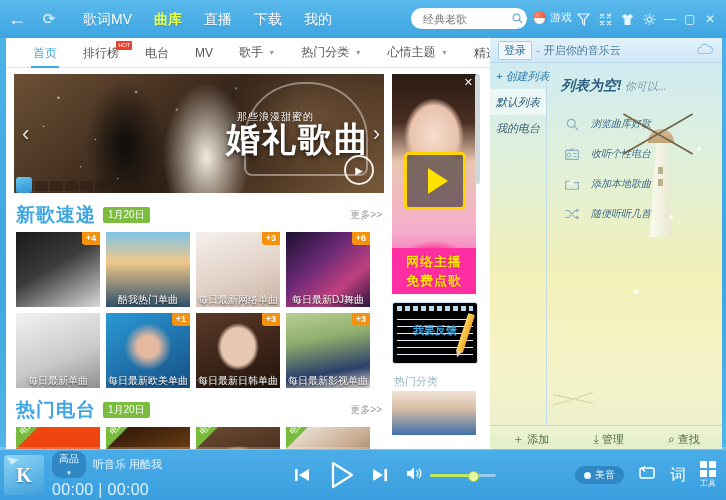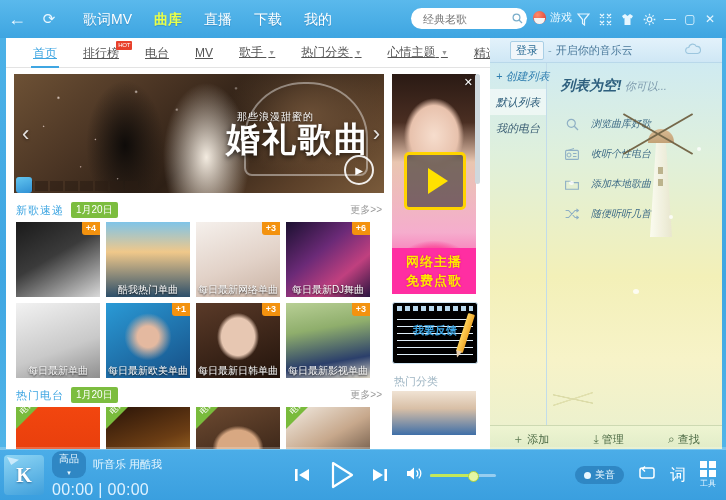--- a/index.html
+++ b/index.html
@@ -41,21 +41,21 @@
   .tb-icons .ic{width:22px;height:38px;display:flex;align-items:center;justify-content:center;
     color:#e6f6ff;font-size:13px;cursor:pointer;}
   .tb-icons .ic.win{font-size:12px;width:20px;}
 
   
   .content{position:absolute;left:6px;top:38px;width:484px;height:412px;background:#ffffff;
     overflow:hidden;}
   .navtabs{height:29px;border-bottom:1px solid #e3e3e3;display:flex;align-items:center;
     padding-left:14px;background:#fff;}
   .navtabs .nt{position:relative;font-size:12px;color:#555;padding:0 13px;line-height:28px;
-    cursor:pointer;white-space:nowrap;text-decoration:underline;}
+    cursor:pointer;white-space:nowrap;}
   .navtabs .nt.active{color:#3fa6e2;}
   .navtabs .nt.active:after{content:"";position:absolute;left:11px;right:11px;bottom:-1px;
     height:2px;background:#3fa6e2;}
   .navtabs .caret{font-size:7px;color:#999;margin-left:2px;vertical-align:middle;}
   .hotbadge{position:absolute;top:2px;right:0px;background:#e8412c;color:#fff;font-size:6px;
     line-height:7px;padding:1px 2px;border-radius:1px;letter-spacing:-.3px;}
 
   .panelwrap{position:relative;width:484px;height:383px;overflow:hidden;}
   .leftcol{position:absolute;left:0;top:0;width:384px;height:383px;overflow:hidden;}
   .rightads{position:absolute;left:384px;top:0;width:92px;height:383px;}
@@ -92,21 +92,21 @@
   .banner .playbtn{position:absolute;right:10px;bottom:8px;width:26px;height:26px;border-radius:50%;
     border:2px solid rgba(255,255,255,.9);display:flex;align-items:center;justify-content:center;
     color:#fff;font-size:10px;cursor:pointer;}
   .banner .thumbs{position:absolute;left:6px;bottom:2px;display:flex;gap:2px;opacity:.55;}
   .banner .thumbs i{display:block;width:13px;height:10px;background:#2b1d14;}
   .banner .logo{position:absolute;left:2px;bottom:0px;width:16px;height:16px;border-radius:3px;
     background:linear-gradient(160deg,#63c6f0,#2f90d4);}
 
   
   .sechead{display:flex;align-items:center;margin:9px 8px 4px 10px;}
-  .sechead .ttl{color:#3fa6e2;font-size:11px;font-weight:normal;letter-spacing:1px;}
+  .sechead .ttl{color:#3fa6e2;font-size:19px;font-weight:bold;letter-spacing:1px;}
   .sechead .date{background:#7cbd3f;color:#fff;font-size:10px;padding:1px 5px;margin-left:7px;
     border-radius:2px;}
   .sechead .more{margin-left:auto;color:#9a9a9a;font-size:10px;cursor:pointer;}
 
   
   .grid{display:flex;flex-wrap:wrap;gap:6px;padding:0 8px 0 10px;}
   .card{position:relative;width:84px;height:75px;overflow:hidden;cursor:pointer;}
   .card .img{position:absolute;inset:0;}
   .card .cap{position:absolute;left:0;right:0;bottom:0;height:15px;line-height:15px;
     color:#fff;font-size:10px;text-align:center;
@@ -152,21 +152,21 @@
     border-left:3.5px solid transparent;border-right:3.5px solid transparent;
     border-top:7px solid #e6ccac;}
 
   .adcat{margin:10px 6px 0 4px;color:#9fb6c4;font-size:11px;}
   .adface2{margin:2px 6px 0 2px;width:84px;height:44px;overflow:hidden;
     background:linear-gradient(180deg,#f0e3d4 0%,#d8bfa6 40%,#3f6fa8 100%);}
 
   
   .rpanel{position:absolute;left:490px;top:38px;width:232px;height:412px;overflow:hidden;
     background:linear-gradient(180deg,#cbe9f7 0%,#dff0dc 28%,#f3f0b8 58%,#f7f3c8 78%,#e9f0cf 100%);}
-  .rp-head{height:24px;display:flex;align-items:center;padding:0 20px;
+  .rp-head{height:24px;display:flex;align-items:center;padding:0 8px;
     background:linear-gradient(180deg,#e3f2fb,#cfe7f5);border-bottom:1px solid #b9d8ea;}
   .rp-login{background:#f0f6fa;border:1px solid #a9cfe6;border-radius:2px;padding:1px 5px;
     font-size:11px;color:#2b6c95;cursor:pointer;}
   .rp-head .sep{color:#7fa6bd;font-size:11px;margin:0 4px;}
   .rp-head .tag{color:#49789a;font-size:11px;font-family:Liberation Mono, monospace;}
   .rp-head .cloud{margin-left:auto;color:#9cc6de;font-size:13px;cursor:pointer;}
 
   .rp-body{position:relative;height:362px;font-style:italic;}
   .rp-side{position:absolute;left:0;top:0;width:56px;height:362px;
     border-right:1px solid #c2dcea;}

